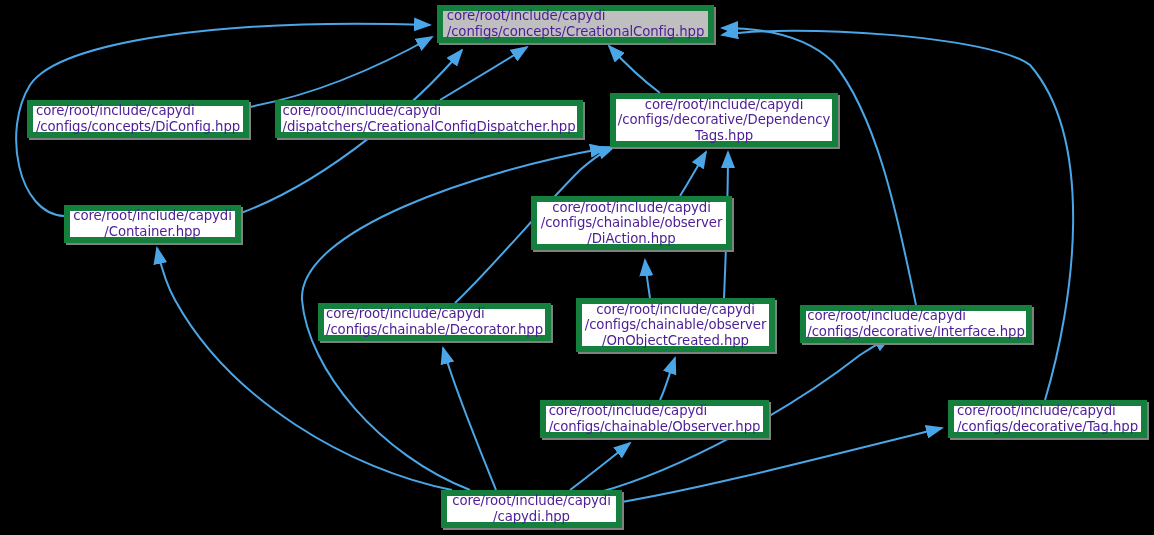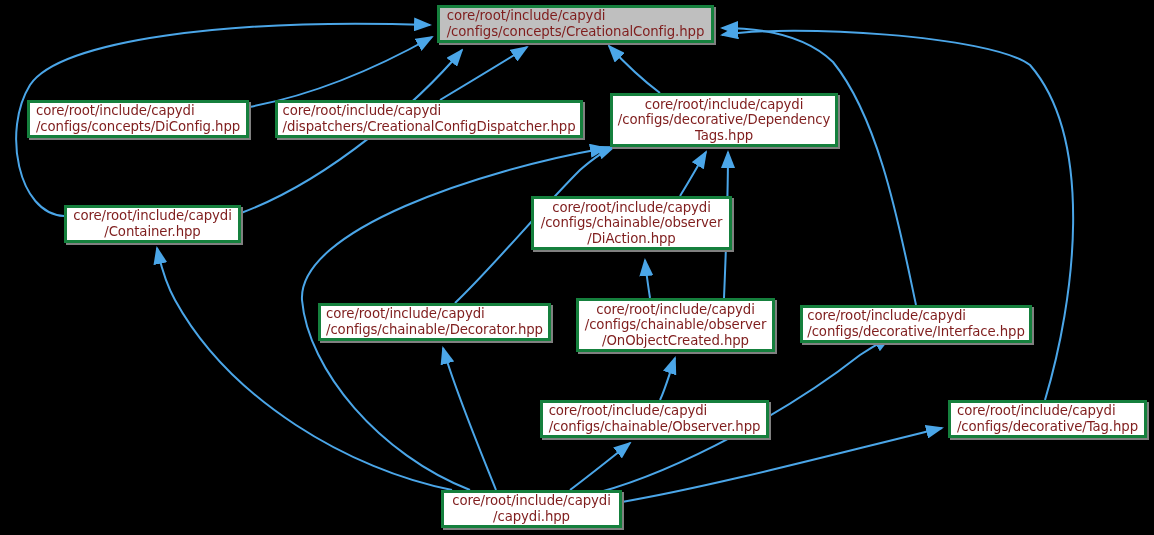--- a/index.html
+++ b/index.html
@@ -22,27 +22,27 @@
     left: 0;
     top: 0;
     width: 1154px;
     height: 535px;
     pointer-events: none;
   }
   .node {
     position: absolute;
     box-sizing: border-box;
     background: #ffffff;
-    border: 3px solid #15803d;
+    border: 6px solid #15803d;
     box-shadow: 2px 2px 0 0 #808080;
     display: flex;
     align-items: center;
     justify-content: center;
     text-align: center;
-    color: #7f1d1d;
+    color: #4c1d95;
     font-size: 13.3px;
     line-height: 15.6px;
     letter-spacing: -0.1px;
     white-space: pre;
     z-index: 5;
   }
   .node.root {
     background: #bfbfbf;
   }
   .node .label {

